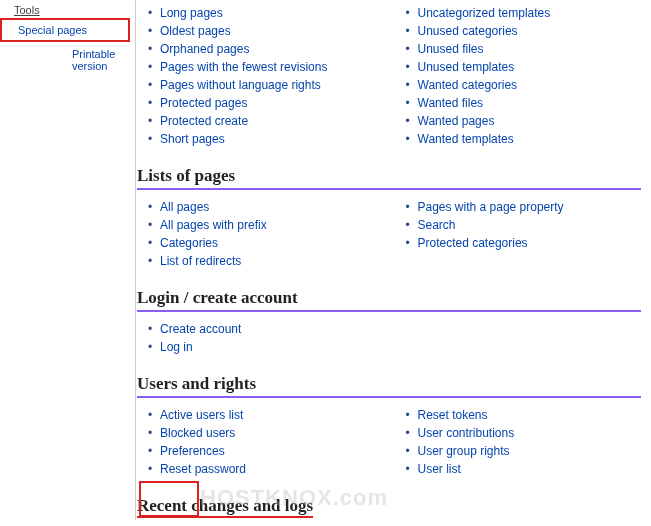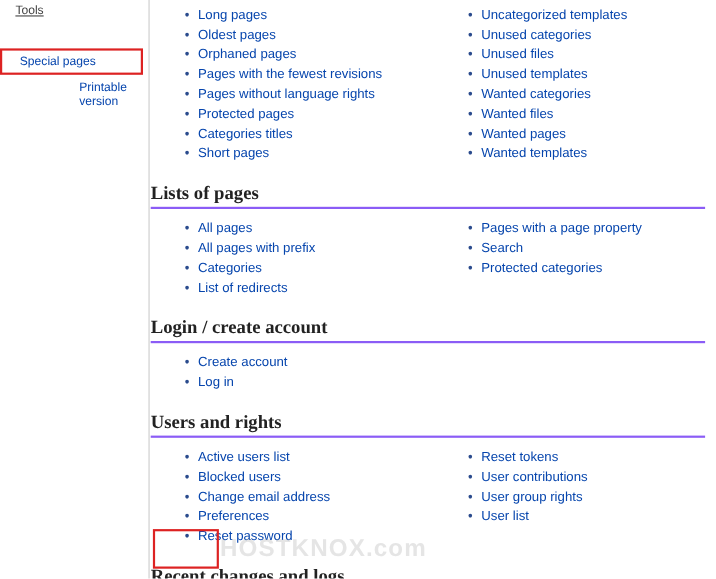--- a/index.html
+++ b/index.html
@@ -1,26 +1,26 @@
 <!DOCTYPE html>
 <html><head>
 <meta charset="utf-8">
 <style>
 * { box-sizing: border-box; margin: 0; padding: 0; }
 body { font-family: sans-serif; font-size: 12px; background: #fff; width: 651px; height: 526px; overflow: hidden; position: relative; }
 .sidebar { position: absolute; left: 0; top: 0; width: 130px; padding-top: 2px; }
 .sidebar-heading { font-size: 11px; color: #444; padding: 2px 0 2px 14px; text-decoration: underline; }
 .sidebar-item { font-size: 11px; padding: 6px 0 6px 24px; color: #0645ad; margin-left: 48px; }
-.highlight-red { border: 2px solid #d22; margin-top: 26px; }
+.highlight-red { border: 2px solid #d22; }
 .main { position: absolute; left: 135px; top: 0; right: 0; border-left: 1px solid #ccc; padding-left: 0; }
 .section-heading { font-family: Georgia, 'Times New Roman', serif; font-size: 17px; color: #222; border-bottom: 2px solid #8b5cf6; margin: 14px 10px 4px 1px; padding-bottom: 2px; }
 .columns { display: flex; padding: 4px 0 4px 0; }
 .col { width: 50%; }
 .col ul { list-style: none; padding-left: 24px; }
-.col li { position: relative; padding: 2px 0; margin-left: 20px; }
+.col li { position: relative; padding: 2px 0; }
 .col li::before { content: "•"; color: #2a4b8d; position: absolute; left: -12px; }
 .link { color: #0645ad; font-size: 12px; cursor: pointer; }
 .watermark { position: absolute; left: 200px; top: 485px; font-size: 22px; font-weight: bold; color: rgba(180,180,180,0.35); letter-spacing: 1px; font-family: Arial, sans-serif; pointer-events: none; }
 .underline-red { border-bottom: 2px solid #d22; display: inline-block; }
 .logs-highlight { border: 2px solid #d22; position: absolute; left: 139px; top: 481px; width: 60px; height: 36px; pointer-events:none; }
 </style>
 </head>
 <body>
 
 <div class="sidebar">
@@ -33,21 +33,21 @@
 
   <div class="columns">
     <div class="col">
         <ul>
       <li><span class="link">Long pages</span></li>
       <li><span class="link">Oldest pages</span></li>
       <li><span class="link">Orphaned pages</span></li>
       <li><span class="link">Pages with the fewest revisions</span></li>
       <li><span class="link">Pages without language rights</span></li>
       <li><span class="link">Protected pages</span></li>
-      <li><span class="link">Categories titles</span></li>
+      <li><span class="link">Protected create</span></li>
       <li><span class="link">Short pages</span></li>
     </ul>
       </div>
     <div class="col">
         <ul>
       <li><span class="link">Uncategorized templates</span></li>
       <li><span class="link">Unused categories</span></li>
       <li><span class="link">Unused files</span></li>
       <li><span class="link">Unused templates</span></li>
       <li><span class="link">Wanted categories</span></li>
@@ -87,21 +87,20 @@
       </div>
     <div class="col"></div>
   </div>
 
   <h2 class="section-heading">Users and rights</h2>
   <div class="columns">
     <div class="col">
         <ul>
       <li><span class="link">Active users list</span></li>
       <li><span class="link">Blocked users</span></li>
-      <li><span class="link">Change email address</span></li>
       <li><span class="link">Preferences</span></li>
       <li><span class="link">Reset password</span></li>
     </ul>
       </div>
     <div class="col">
         <ul>
       <li><span class="link">Reset tokens</span></li>
       <li><span class="link">User contributions</span></li>
       <li><span class="link">User group rights</span></li>
       <li><span class="link">User list</span></li>

